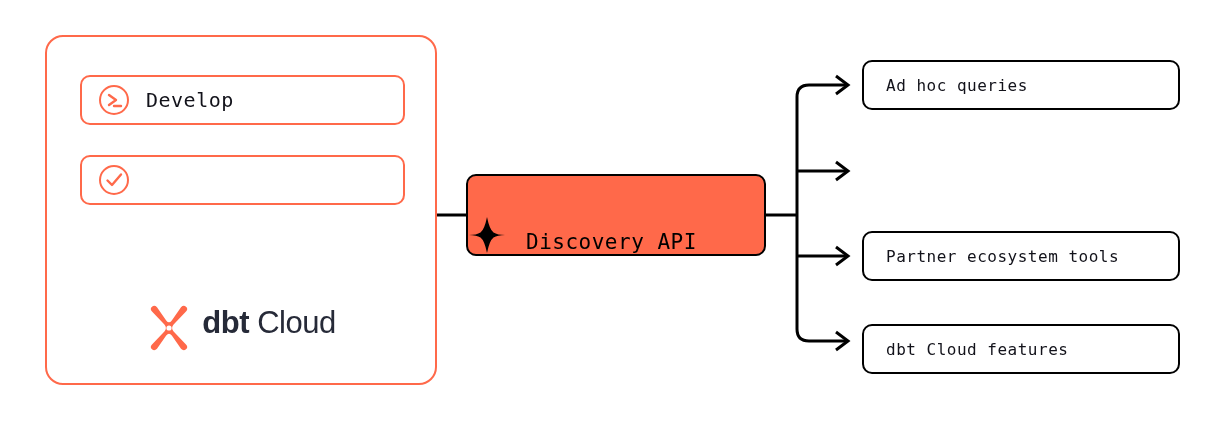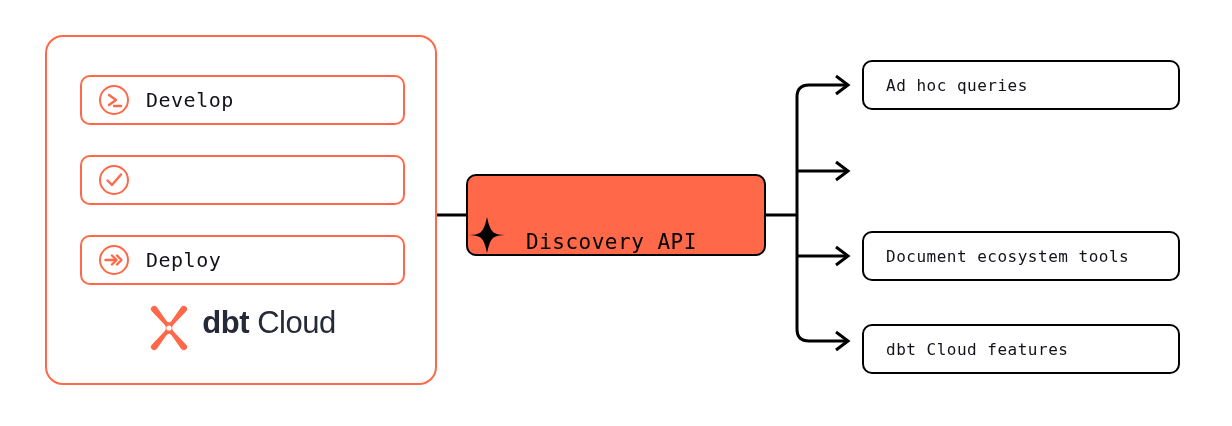--- a/index.html
+++ b/index.html
@@ -178,31 +178,20 @@
 
     <div class="step-card s1">
       <span class="step-icon">
         <svg viewBox="0 0 32 32" xmlns="http://www.w3.org/2000/svg">
           <circle cx="16" cy="16" r="14" fill="none" stroke="#FF694A" stroke-width="2"></circle>
           <polyline points="9.5,16.5 14,21 23,10.5" fill="none" stroke="#FF694A" stroke-width="2.4" stroke-linecap="round" stroke-linejoin="round"></polyline>
         </svg>
       </span>
     </div>
 
-    <div class="step-card s2">
-      <span class="step-icon">
-        <svg viewBox="0 0 32 32" xmlns="http://www.w3.org/2000/svg">
-          <circle cx="16" cy="16" r="14" fill="none" stroke="#FF694A" stroke-width="2"></circle>
-          <line x1="7.5" y1="16" x2="17" y2="16" stroke="#FF694A" stroke-width="2.4" stroke-linecap="round"></line>
-          <polyline points="14,11.5 18.5,16 14,20.5" fill="none" stroke="#FF694A" stroke-width="2.4" stroke-linecap="round" stroke-linejoin="round"></polyline>
-          <polyline points="19,11.5 23.5,16 19,20.5" fill="none" stroke="#FF694A" stroke-width="2.4" stroke-linecap="round" stroke-linejoin="round"></polyline>
-        </svg>
-      </span>
-      <span class="step-label">Deploy</span>
-    </div>
 
     <div class="brand">
       <span class="brand-mark">
         <svg viewBox="0 0 46 46" xmlns="http://www.w3.org/2000/svg">
           <path d="M6 6.5 Q3.5 4 6 1.8 Q8.5 -0.3 11 2.3 L20.2 15.4
                    Q23 19.2 25.8 15.4 L35 2.3 Q37.5 -0.3 40 1.8
                    Q42.5 4 40 6.5 L27.6 19.6 Q24.6 23 27.6 26.4
                    L40 39.5 Q42.5 42 40 44.2 Q37.5 46.3 35 43.7
                    L25.8 30.6 Q23 26.8 20.2 30.6 L11 43.7
                    Q8.5 46.3 6 44.2 Q3.5 42 6 39.5 L18.4 26.4
@@ -228,20 +217,20 @@
     </span>
     <span class="api-label">Discovery API</span>
   </div>
 
   <div class="consumer-box c0">
     <span class="consumer-label">Ad hoc queries</span>
   </div>
 
 
   <div class="consumer-box c2">
-    <span class="consumer-label">Document ecosystem tools</span>
+    <span class="consumer-label">Partner ecosystem tools</span>
   </div>
 
   <div class="consumer-box c3">
     <span class="consumer-label">dbt Cloud features</span>
   </div>
 
 </div>
 
 </body></html>

